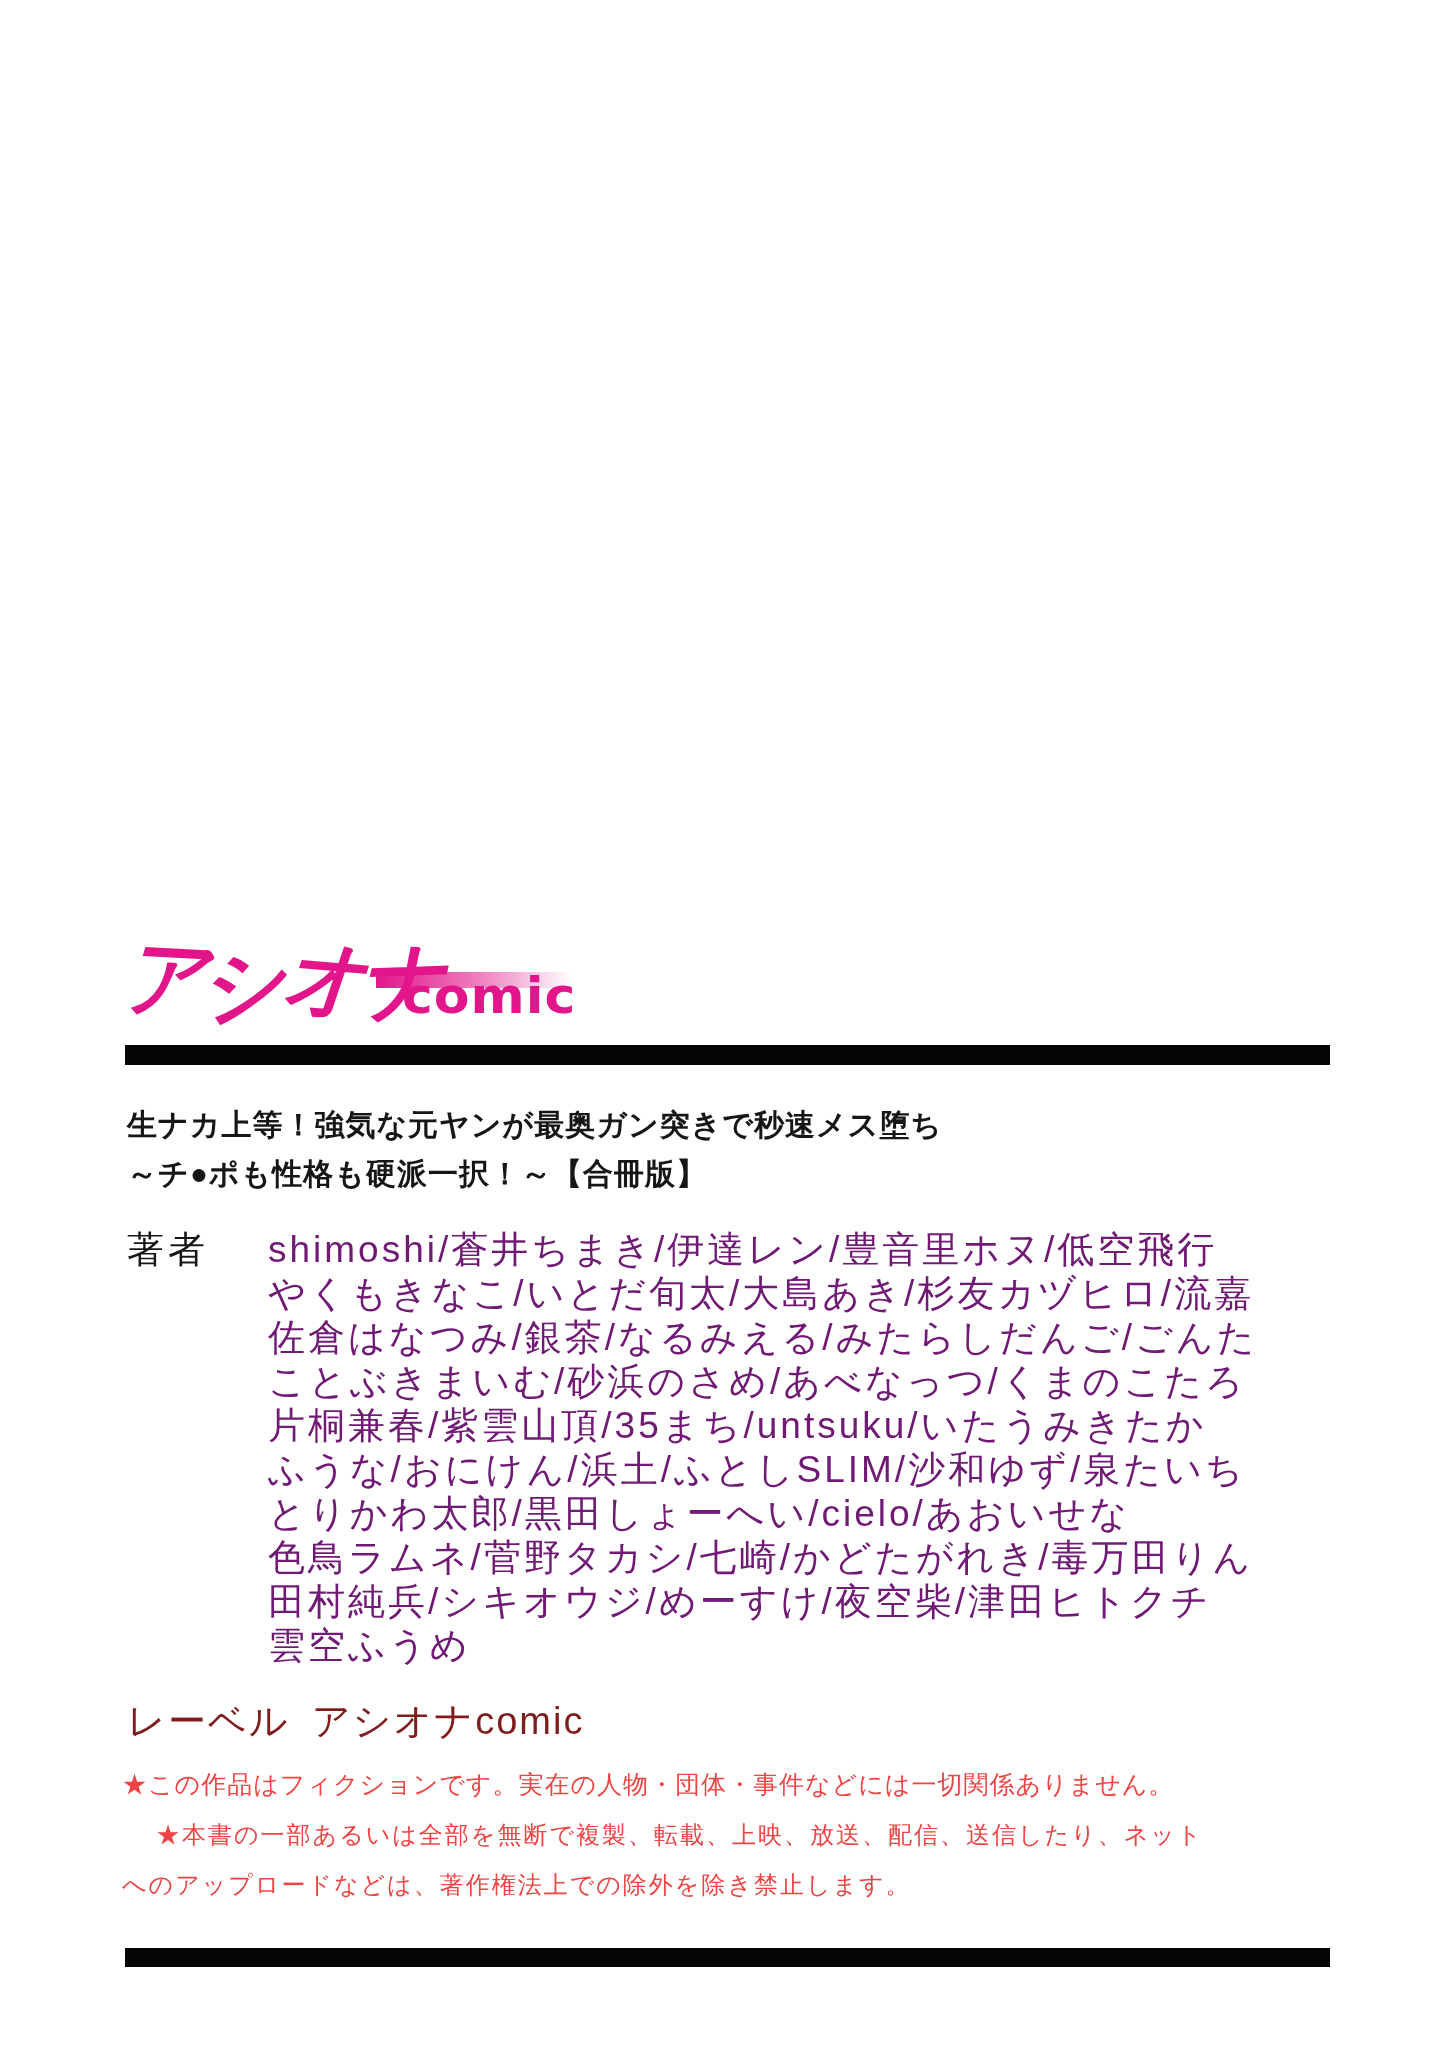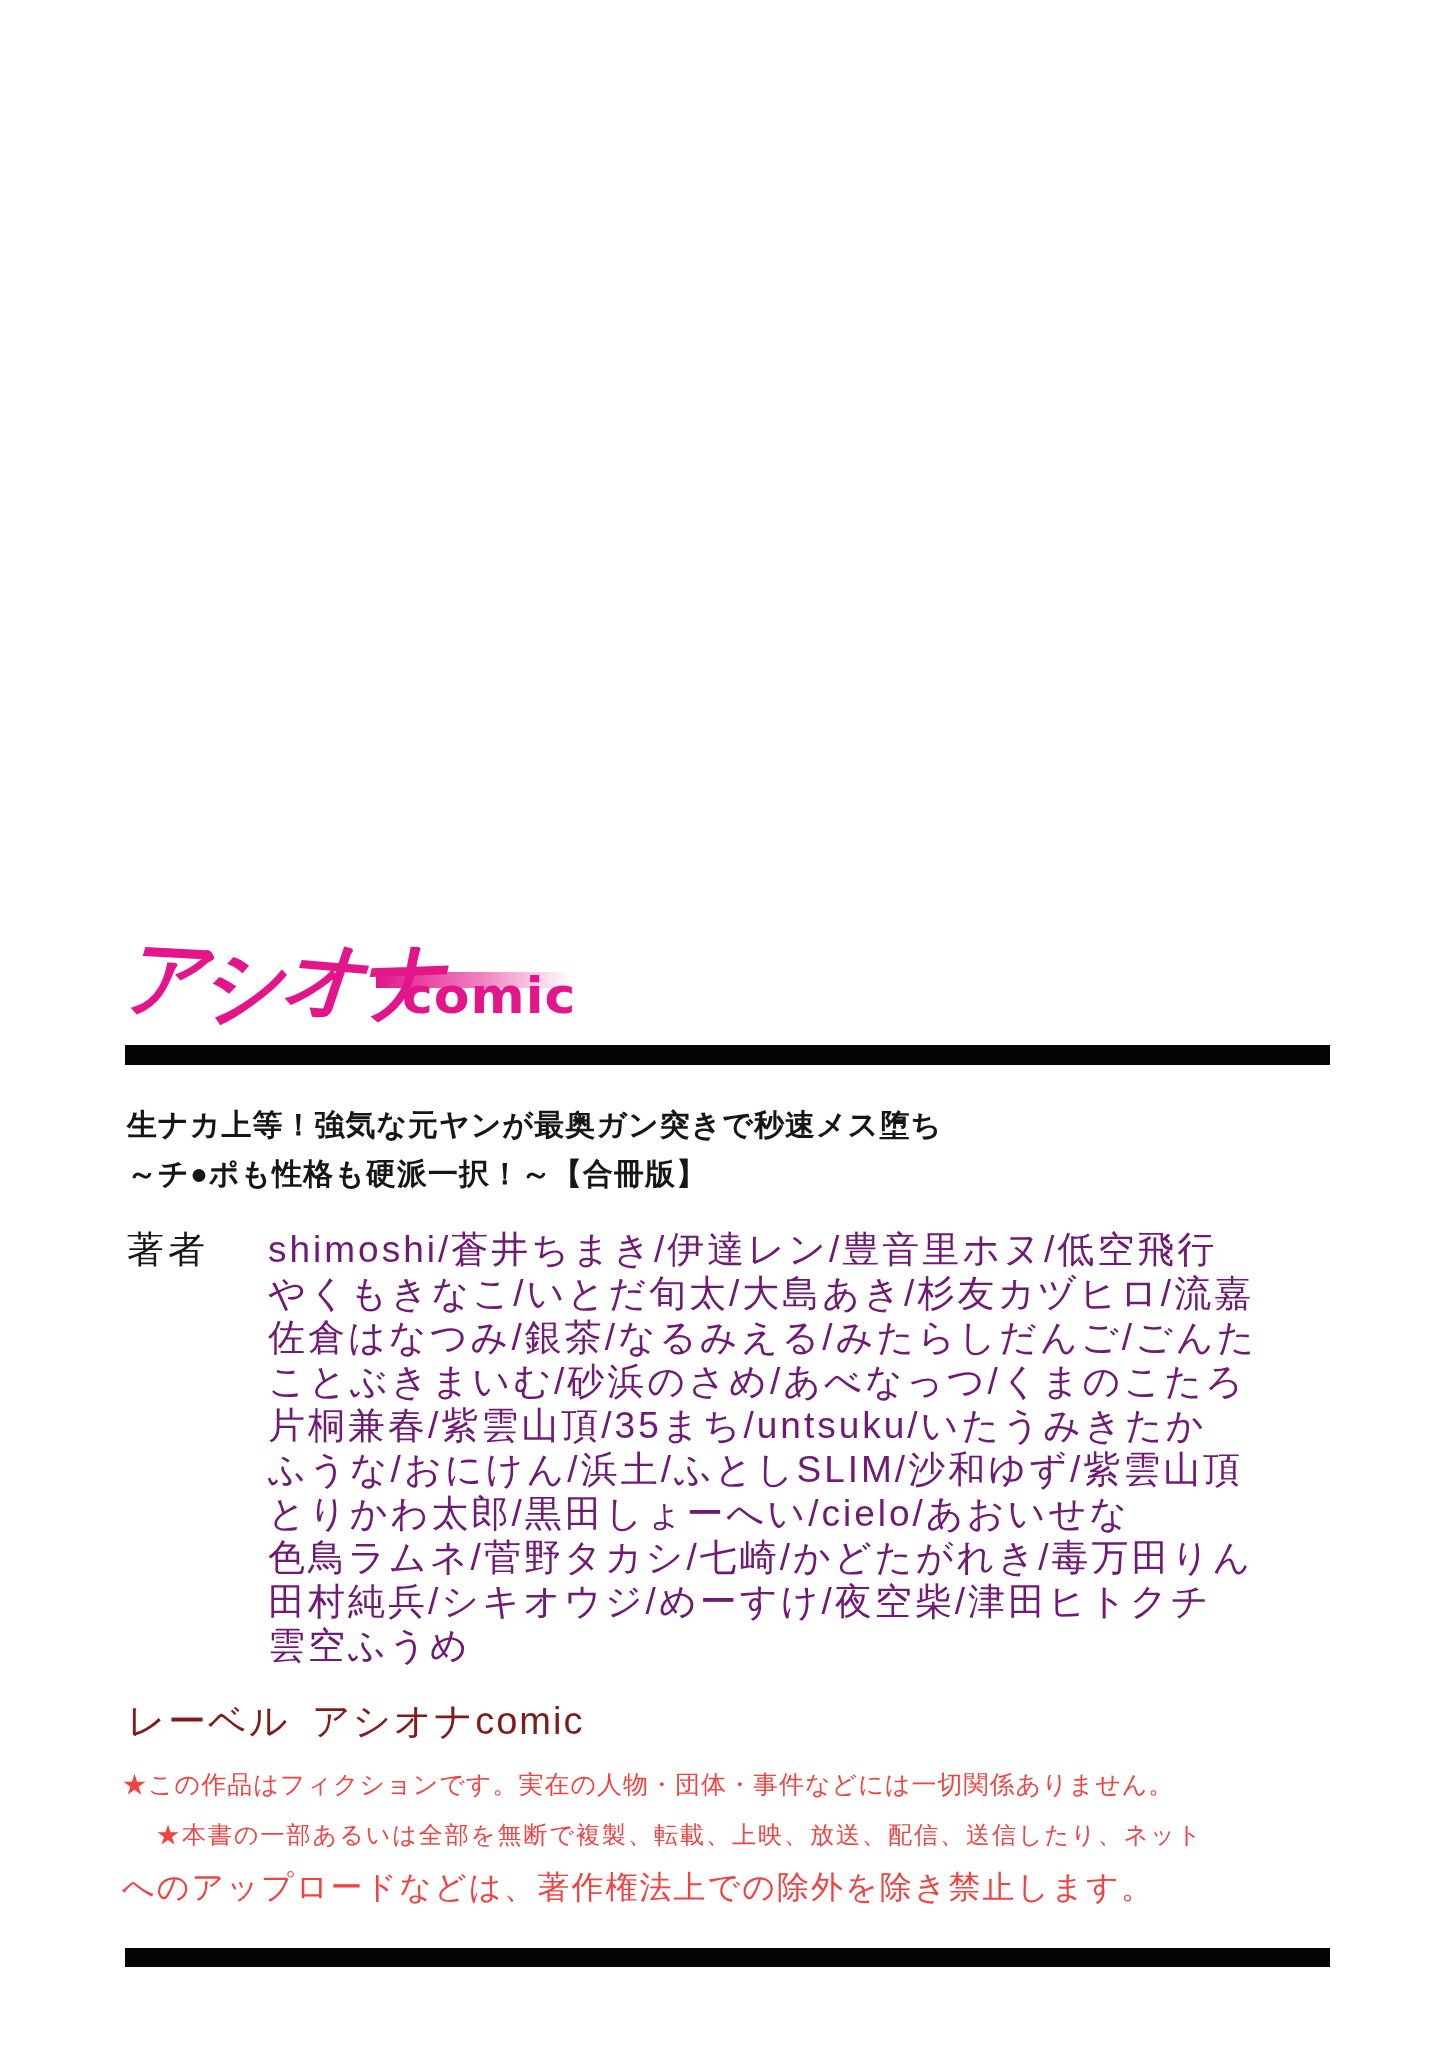--- a/index.html
+++ b/index.html
@@ -78,21 +78,21 @@
   .label-row .gap{display:inline-block;width:22px;}
 
   
   .disclaimer{
     position:absolute;
     font-family:"Liberation Serif","DejaVu Serif",serif;
     color:#ef4444;white-space:nowrap;
   }
   .disc1{left:122px;top:1770px;font-size:25px;line-height:30px;letter-spacing:1px;}
   .disc2{left:156px;top:1818px;font-size:24px;line-height:34px;letter-spacing:2px;}
-  .disc3{left:122px;top:1870px;font-size:32px;line-height:34px;letter-spacing:2px;}
+  .disc3{left:122px;top:1870px;font-size:24px;line-height:34px;letter-spacing:2px;font-family:Liberation Mono, monospace;}
 </style>
 </head>
 <body>
 
 <div class="page">
 
   <div class="logo">
     <span class="logo-kana"><span class="k k0">ア</span><span class="k k1">シ</span><span class="k k2">オ</span><span class="k k3">ナ</span></span>
     <div class="logo-swoosh"></div>
     <span class="logo-comic">comic</span>
@@ -105,21 +105,21 @@
     <div>～チ●ポも性格も硬派一択！～【合冊版】</div>
   </div>
 
   <div class="credits-label">著者</div>
   <div class="credits-names">
     <div>shimoshi/蒼井ちまき/伊達レン/豊音里ホヌ/低空飛行</div>
     <div>やくもきなこ/いとだ旬太/大島あき/杉友カヅヒロ/流嘉</div>
     <div>佐倉はなつみ/銀茶/なるみえる/みたらしだんご/ごんた</div>
     <div>ことぶきまいむ/砂浜のさめ/あべなっつ/くまのこたろ</div>
     <div>片桐兼春/紫雲山頂/35まち/untsuku/いたうみきたか</div>
-    <div>ふうな/おにけん/浜土/ふとしSLIM/沙和ゆず/紫雲山頂</div>
+    <div>ふうな/おにけん/浜土/ふとしSLIM/沙和ゆず/泉たいち</div>
     <div>とりかわ太郎/黒田しょーへい/cielo/あおいせな</div>
     <div>色鳥ラムネ/菅野タカシ/七崎/かどたがれき/毒万田りん</div>
     <div>田村純兵/シキオウジ/めーすけ/夜空柴/津田ヒトクチ</div>
     <div>雲空ふうめ</div>
   </div>
 
   <div class="label-row">
     <span>レーベル</span><span class="gap"></span><span>アシオナcomic</span>
   </div>
 

